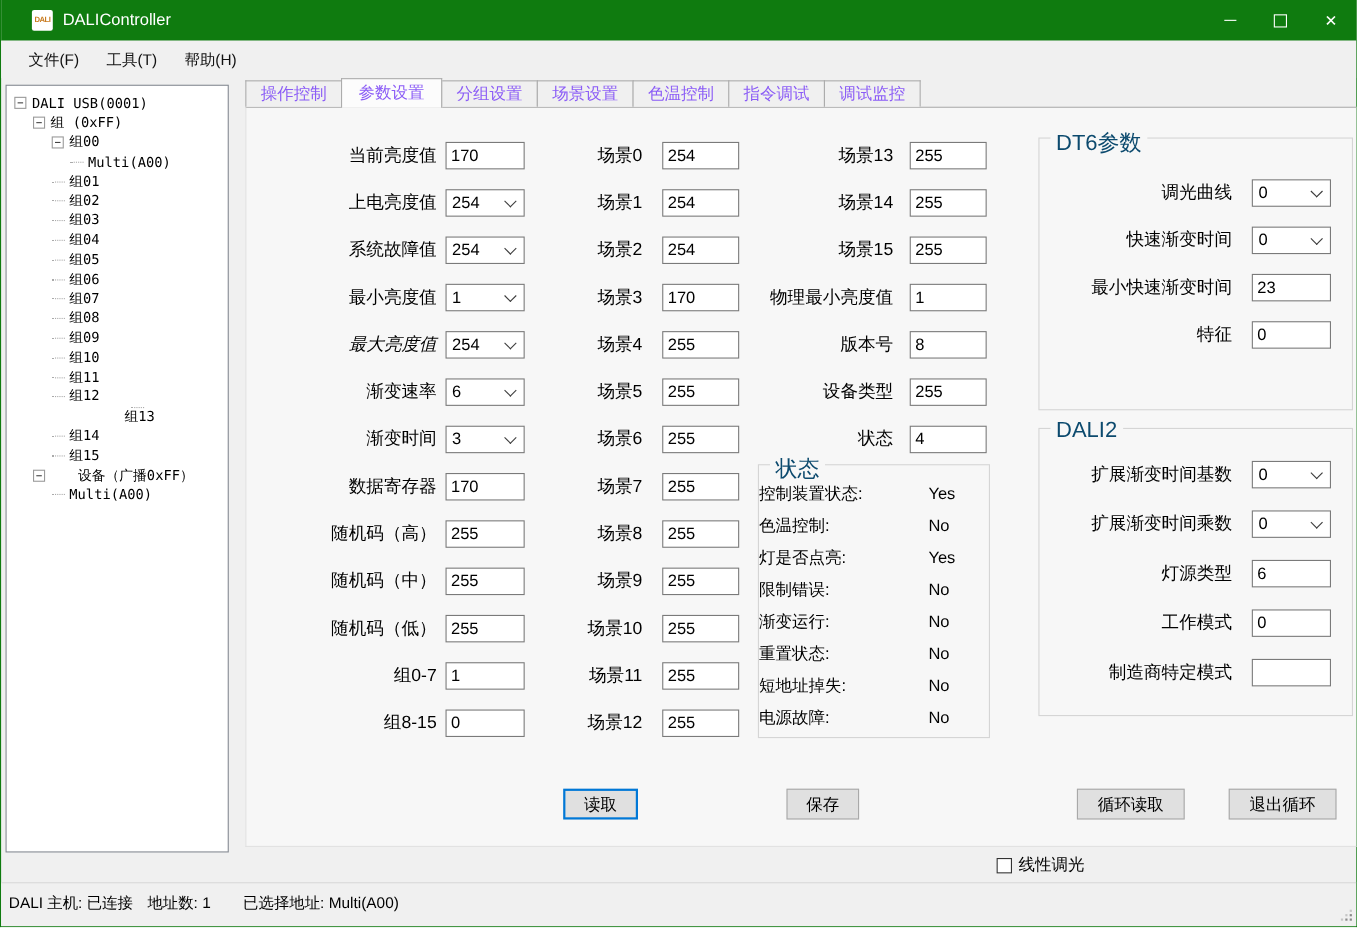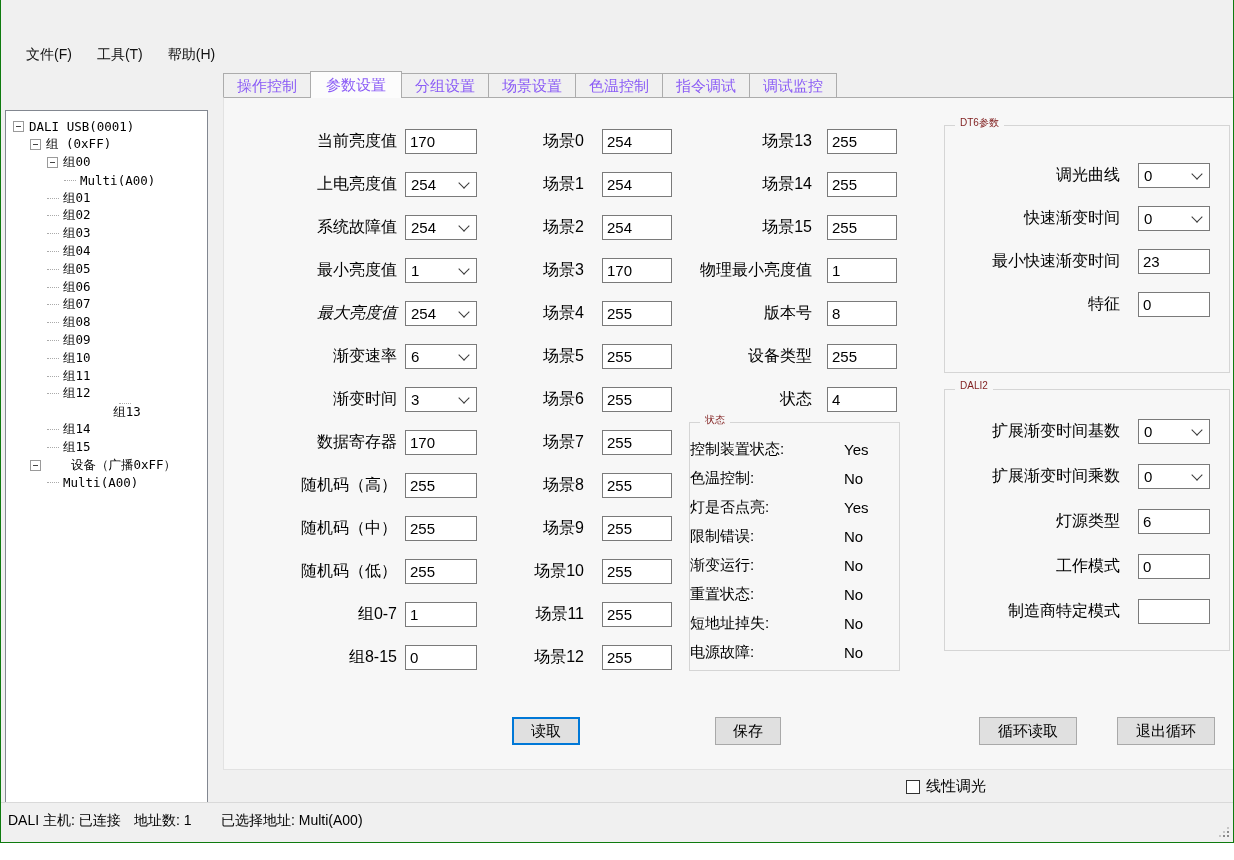--- a/index.html
+++ b/index.html
@@ -13,21 +13,21 @@
   .caps{position:absolute;right:0;top:0;height:37px;display:flex;}
   .capbtn{width:46px;height:37px;display:flex;align-items:center;justify-content:center;color:#fff;}
   .glyph-min{width:11px;border-top:1px solid #fff;height:0;}
   .glyph-max{width:10px;height:10px;border:1px solid #fff;}
   .glyph-close{font-size:14px;line-height:14px;}
   
   .menubar{position:absolute;top:37px;left:0;right:0;height:34px;background:#F0F0F0;display:flex;align-items:center;font-size:14px;color:#111;}
   .menu-item{padding:0 12px;margin-left:1px;height:26px;line-height:26px;}
   .menu-item:first-child{margin-left:13px;}
   
-  .tree{position:absolute;left:4px;top:110px;width:203px;height:698px;background:#fff;border:1px solid #828790;
+  .tree{position:absolute;left:4px;top:77px;width:203px;height:698px;background:#fff;border:1px solid #828790;
         box-sizing:border-box;overflow:hidden;padding-top:7px;font-family:"DejaVu Sans Mono",monospace;font-size:12.5px;color:#000;}
   .trow{height:17.8px;display:flex;align-items:center;white-space:nowrap;}
   .texp{width:11px;height:11px;box-sizing:border-box;border:1px solid #9a9a9a;background:#fff;margin-right:5px;flex:none;
         display:inline-flex;align-items:center;justify-content:center;}
   .texp::before{content:"";width:5px;height:1px;background:#444;}
   .tdash{width:12px;border-top:1px dotted #aaa;margin-right:4px;flex:none;}
   
   .tabstrip{position:absolute;left:222px;top:71px;height:27px;display:flex;align-items:flex-end;z-index:3;}
   .tab{height:24px;line-height:24px;padding:0 13px;font-size:15px;background:#F0F0F0;border:1px solid #ACACAC;
        border-bottom:none;margin-bottom:1px;margin-right:-1px;color:#8b5cf6;box-sizing:border-box;}
@@ -43,21 +43,21 @@
   .flabel{font-size:16px;color:#000;text-align:right;flex:none;}
   .tinput{box-sizing:border-box;height:25px;border:1px solid #7A7A7A;background:#fff;font-size:15px;
           font-family:"Liberation Sans",sans-serif;padding:0 4px;outline:none;color:#000;flex:none;}
   .combo{box-sizing:border-box;height:25px;border:1px solid #7A7A7A;background:#fff;display:flex;align-items:center;
          justify-content:space-between;padding:0 8px 0 5px;flex:none;}
   .combo .val{font-size:15px;color:#000;}
   .chev{width:7px;height:7px;border-left:1px solid #3b3b3b;border-bottom:1px solid #3b3b3b;
         transform:rotate(-45deg);margin-top:-4px;flex:none;}
   
   .group{position:absolute;border:1px solid #D5D5D5;box-sizing:border-box;}
-  .gtitle{position:absolute;top:-10px;left:10px;background:#F7F7F7;padding:0 5px;font-size:10px;color:#7f1d1d;}
+  .gtitle{position:absolute;top:-10px;left:10px;background:#F7F7F7;padding:0 5px;font-size:20px;color:#0c4a6e;}
   .srows{padding-top:12px;}
   .srow{display:flex;align-items:center;height:29px;}
   .slabel{width:145px;text-align:left;font-size:15px;color:#000;flex:none;}
   .sval{margin-left:9px;font-size:15px;color:#000;}
   .grows{padding-left:10px;}
   .grows.dt6{padding-top:36px;}
   .grows.d2{padding-top:28px;}
   
   .btn{position:absolute;background:#E0E0E0;border:1px solid #A9A9A9;box-sizing:border-box;font-size:15px;color:#000;
        display:flex;align-items:center;justify-content:center;}
@@ -70,20 +70,35 @@
              font-size:14px;color:#000;box-sizing:border-box;}
   .sbitem{position:absolute;top:9px;white-space:nowrap;}
   .grip{position:absolute;right:4px;bottom:5px;width:2px;height:2px;background:#8a8a8a;
         box-shadow:-4px 0 #8a8a8a,0 -4px #8a8a8a,-4px -4px #c6c6c6,-8px 0 #c6c6c6,0 -8px #c6c6c6;}
 </style>
 </head>
 <body>
 
 <div class="window">
 
+  <div class="titlebar">
+    <span class="appicon">DALI</span>
+    <span class="wtitle">DALIController</span>
+    <div class="caps">
+      <div class="capbtn">
+          <span class="glyph-min"></span>
+        </div>
+      <div class="capbtn">
+          <span class="glyph-max"></span>
+        </div>
+      <div class="capbtn">
+          <span class="glyph-close">✕</span>
+        </div>
+    </div>
+  </div>
 
   <div class="menubar" id="menubar">
       <span class="menu-item">文件(F)</span>
       <span class="menu-item">工具(T)</span>
       <span class="menu-item">帮助(H)</span>
     </div>
 
   <div class="tree" id="tree">
       <div class="trow" style="padding-left: 7px;">
         <span class="texp"></span>

